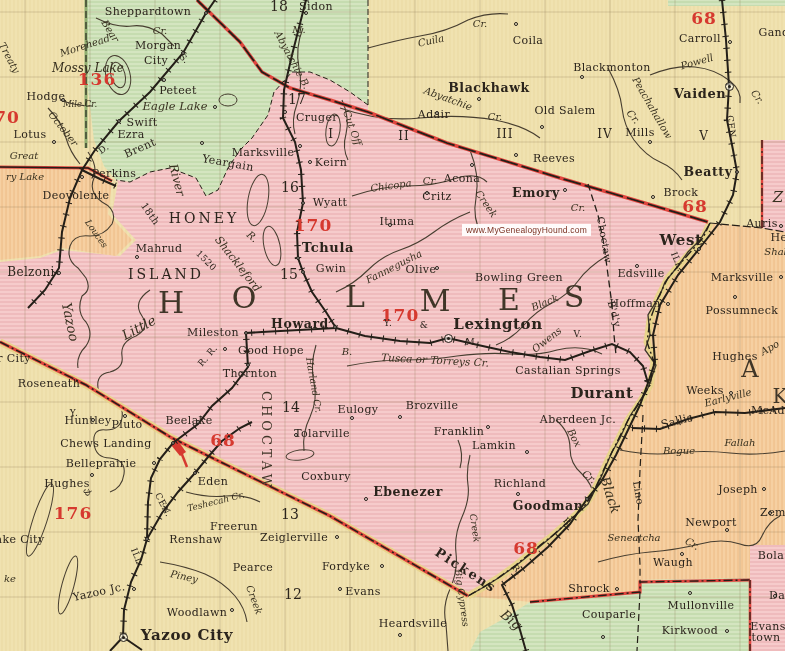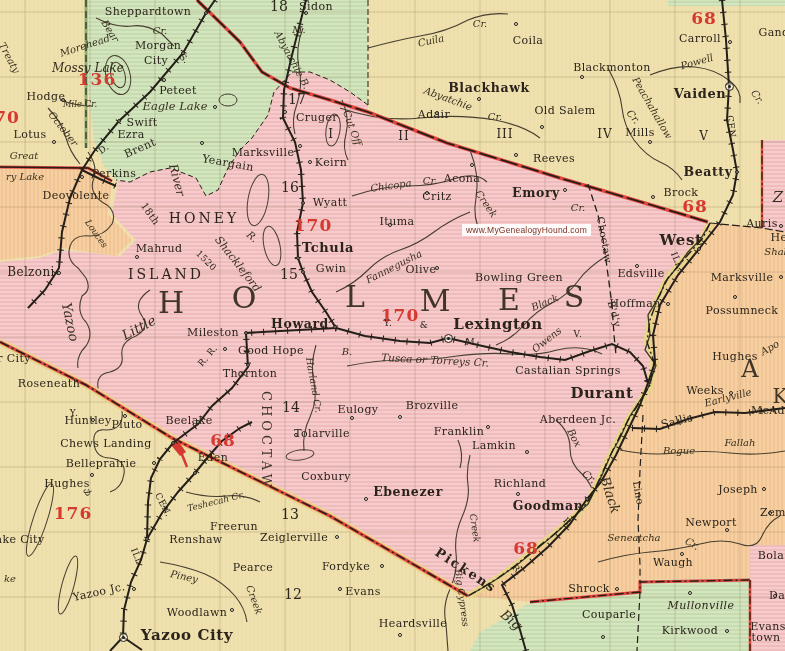--- a/index.html
+++ b/index.html
@@ -345,21 +345,21 @@
       <span class="lbl t" style="left: 106px; top: 443px; transform: translate(-50%, -50%) rotate(0deg);">Chews Landing</span>
       <span class="lbl t" style="left: 101px; top: 463px; transform: translate(-50%, -50%) rotate(0deg);">Belleprairie</span>
       <span class="lbl t" style="left: 67px; top: 483px; transform: translate(-50%, -50%) rotate(0deg);">Hughes</span>
       <span class="lbl red" style="left: 73px; top: 513px; transform: translate(-50%, -50%) rotate(0deg);">176</span>
       <span class="lbl rr" style="left: 88px; top: 492px; transform: translate(-50%, -50%) rotate(-55deg);">&amp;</span>
       <span class="lbl rr" style="left: 74px; top: 413px; transform: translate(-50%, -50%) rotate(0deg);">Y.</span>
       <span class="lbl t" style="left: 49px; top: 383px; transform: translate(-50%, -50%) rotate(0deg);">Roseneath</span>
       <span class="lbl t" style="left: 14px; top: 358px; transform: translate(-50%, -50%) rotate(0deg);">r City</span>
       <span class="lbl t" style="left: 20px; top: 539px; transform: translate(-50%, -50%) rotate(0deg);">ake City</span>
       <span class="lbl w" style="left: 10px; top: 579px; transform: translate(-50%, -50%) rotate(0deg);">ke</span>
-      <span class="lbl t" style="left: 213px; top: 457px; transform: translate(-50%, -50%) rotate(0deg);">Eden</span>
+      <span class="lbl t" style="left: 213px; top: 481px; transform: translate(-50%, -50%) rotate(0deg);">Eden</span>
       <span class="lbl w" style="left: 216px; top: 502px; font-size: 9px; transform: translate(-50%, -50%) rotate(-14deg);">Teshecah Cr.</span>
       <span class="lbl t" style="left: 234px; top: 526px; transform: translate(-50%, -50%) rotate(0deg);">Freerun</span>
       <span class="lbl t" style="left: 196px; top: 539px; transform: translate(-50%, -50%) rotate(0deg);">Renshaw</span>
       <span class="lbl rr" style="left: 163px; top: 505px; transform: translate(-50%, -50%) rotate(62deg);">CEN.</span>
       <span class="lbl rr" style="left: 137px; top: 558px; transform: translate(-50%, -50%) rotate(68deg);">ILL.</span>
       <span class="lbl t" style="left: 294px; top: 537px; transform: translate(-50%, -50%) rotate(0deg);">Zeiglerville</span>
       <span class="lbl sec" style="left: 290px; top: 514px; transform: translate(-50%, -50%) rotate(0deg);">13</span>
       <span class="lbl t" style="left: 253px; top: 567px; transform: translate(-50%, -50%) rotate(0deg);">Pearce</span>
       <span class="lbl w" style="left: 184px; top: 577px; transform: translate(-50%, -50%) rotate(12deg);">Piney</span>
       <span class="lbl w" style="left: 254px; top: 600px; transform: translate(-50%, -50%) rotate(70deg);">Creek</span>
@@ -382,21 +382,21 @@
       <span class="lbl w" style="left: 679px; top: 451px; transform: translate(-50%, -50%) rotate(0deg);">Bogue</span>
       <span class="lbl w" style="left: 740px; top: 443px; transform: translate(-50%, -50%) rotate(0deg);">Fallah</span>
       <span class="lbl t" style="left: 738px; top: 489px; transform: translate(-50%, -50%) rotate(0deg);">Joseph</span>
       <span class="lbl t" style="left: 773px; top: 512px; transform: translate(-50%, -50%) rotate(0deg);">Zem</span>
       <span class="lbl t" style="left: 711px; top: 522px; transform: translate(-50%, -50%) rotate(0deg);">Newport</span>
       <span class="lbl w" style="left: 634px; top: 538px; transform: translate(-50%, -50%) rotate(0deg);">Seneatcha</span>
       <span class="lbl w" style="left: 692px; top: 544px; transform: translate(-50%, -50%) rotate(30deg);">Cr.</span>
       <span class="lbl t" style="left: 673px; top: 562px; transform: translate(-50%, -50%) rotate(0deg);">Waugh</span>
       <span class="lbl t" style="left: 771px; top: 555px; transform: translate(-50%, -50%) rotate(0deg);">Bola</span>
       <span class="lbl t" style="left: 589px; top: 588px; transform: translate(-50%, -50%) rotate(0deg);">Shrock</span>
-      <span class="lbl t" style="left: 701px; top: 605px; transform: translate(-50%, -50%) rotate(0deg); font-style: italic;">Mullonville</span>
+      <span class="lbl t" style="left: 701px; top: 605px; transform: translate(-50%, -50%) rotate(0deg);">Mullonville</span>
       <span class="lbl t" style="left: 609px; top: 614px; transform: translate(-50%, -50%) rotate(0deg);">Couparle</span>
       <span class="lbl t" style="left: 690px; top: 630px; transform: translate(-50%, -50%) rotate(0deg);">Kirkwood</span>
       <span class="lbl t" style="left: 777px; top: 595px; transform: translate(-50%, -50%) rotate(0deg);">Da</span>
       <span class="lbl t" style="left: 768px; top: 626px; transform: translate(-50%, -50%) rotate(0deg);">Evans</span>
       <span class="lbl t" style="left: 766px; top: 637px; transform: translate(-50%, -50%) rotate(0deg);">town</span>
       <span class="lbl red" style="left: 97px; top: 79px; transform: translate(-50%, -50%) rotate(0deg);">136</span>
       <span class="lbl red" style="left: 7px; top: 117px; transform: translate(-50%, -50%) rotate(0deg);">70</span>
       <div class="dot" style="left: 203.8px; top: 10.8px;"></div>
       <div class="dot" style="left: 180.8px; top: 50.8px;"></div>
       <div class="dot" style="left: 161.8px; top: 77.8px;"></div>

